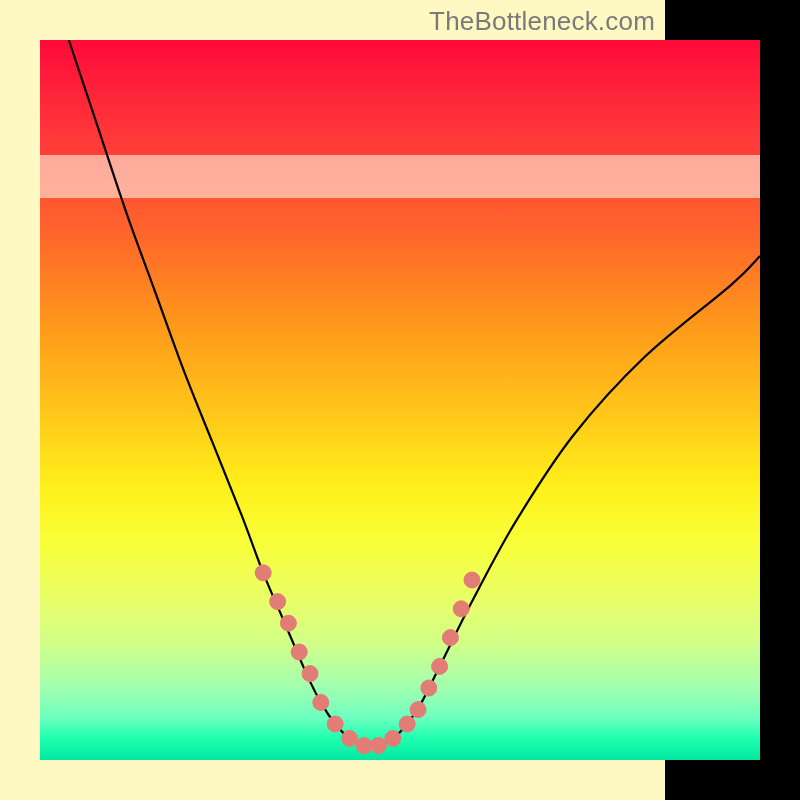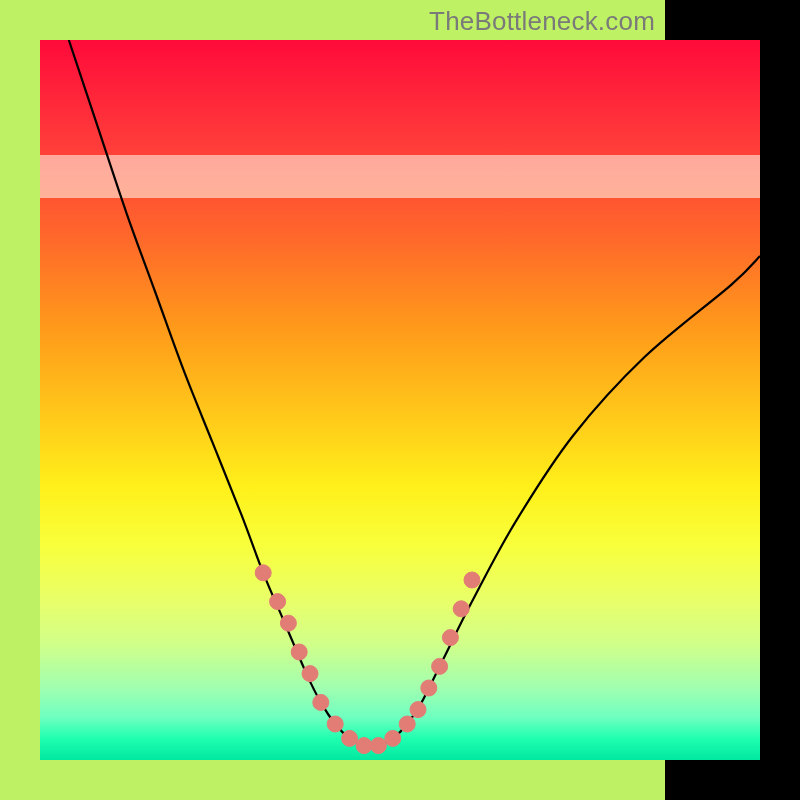--- a/index.html
+++ b/index.html
@@ -8,21 +8,21 @@
     width: 800px;
     height: 800px;
     overflow: hidden;
     background: #000;
     font-family: Arial, Helvetica, sans-serif;
   }
   .stage {
     position: relative;
     width: 665px;
     height: 800px;
-    background: #bef264;
+    background: #fef9c3;
   }
   .plot-area {
     position: absolute;
     left: 40px;
     top: 40px;
     width: 720px;
     height: 720px;
     overflow: hidden;
   }
   .gradient-bg {

